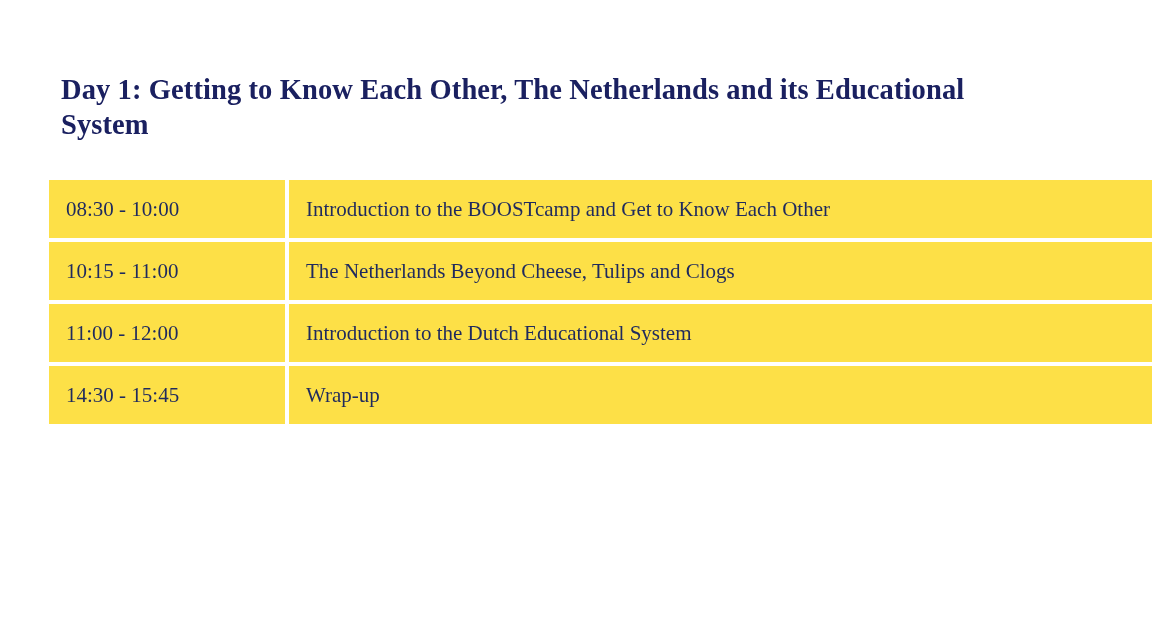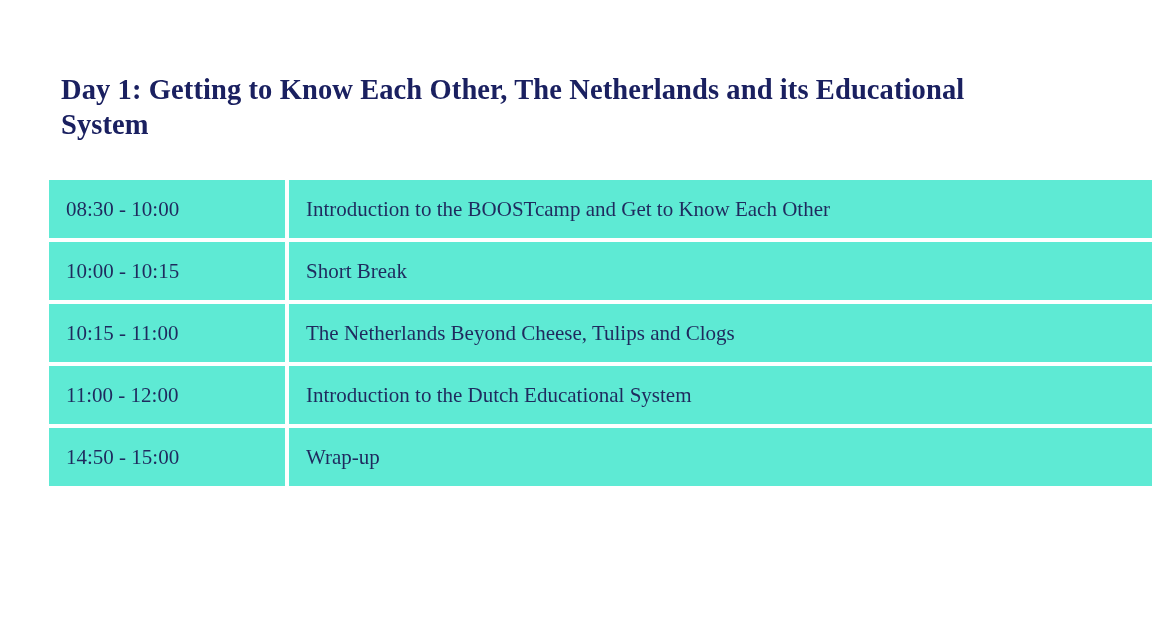--- a/index.html
+++ b/index.html
@@ -41,21 +41,21 @@
     left: 49px;
     top: 156px;
     width: 1107px;
     border-collapse: separate;
     border-spacing: 4px 4px;
     margin: -4px 0 0 -4px;
     table-layout: fixed;
   }
 
   .schedule-table td {
-    background: #5eead4;
+    background: #fde047;
     padding: 0 17px;
     height: 58px;
     vertical-align: middle;
     font-family: "Liberation Serif", "DejaVu Serif", serif;
     font-size: 21px;
     font-weight: normal;
     line-height: 26px;
     color: #1f2a5e;
     border: 0;
   }
@@ -80,38 +80,34 @@
       <col class="col-time">
       <col class="col-activity">
     </colgroup>
     <tbody>
 
       <tr>
         <td>08:30 - 10:00</td>
         <td>Introduction to the BOOSTcamp and Get to Know Each Other</td>
       </tr>
 
-      <tr>
-        <td>10:00 - 10:15</td>
-        <td>Short Break</td>
-      </tr>
 
       <tr>
         <td>10:15 - 11:00</td>
         <td>The Netherlands Beyond Cheese, Tulips and Clogs</td>
       </tr>
 
       <tr>
         <td>11:00 - 12:00</td>
         <td>Introduction to the Dutch Educational System</td>
       </tr>
 
 
 
       <tr>
-        <td>14:50 - 15:00</td>
+        <td>14:30 - 15:45</td>
         <td>Wrap-up</td>
       </tr>
 
     </tbody>
   </table>
 
 </div>
 
 </body></html>

